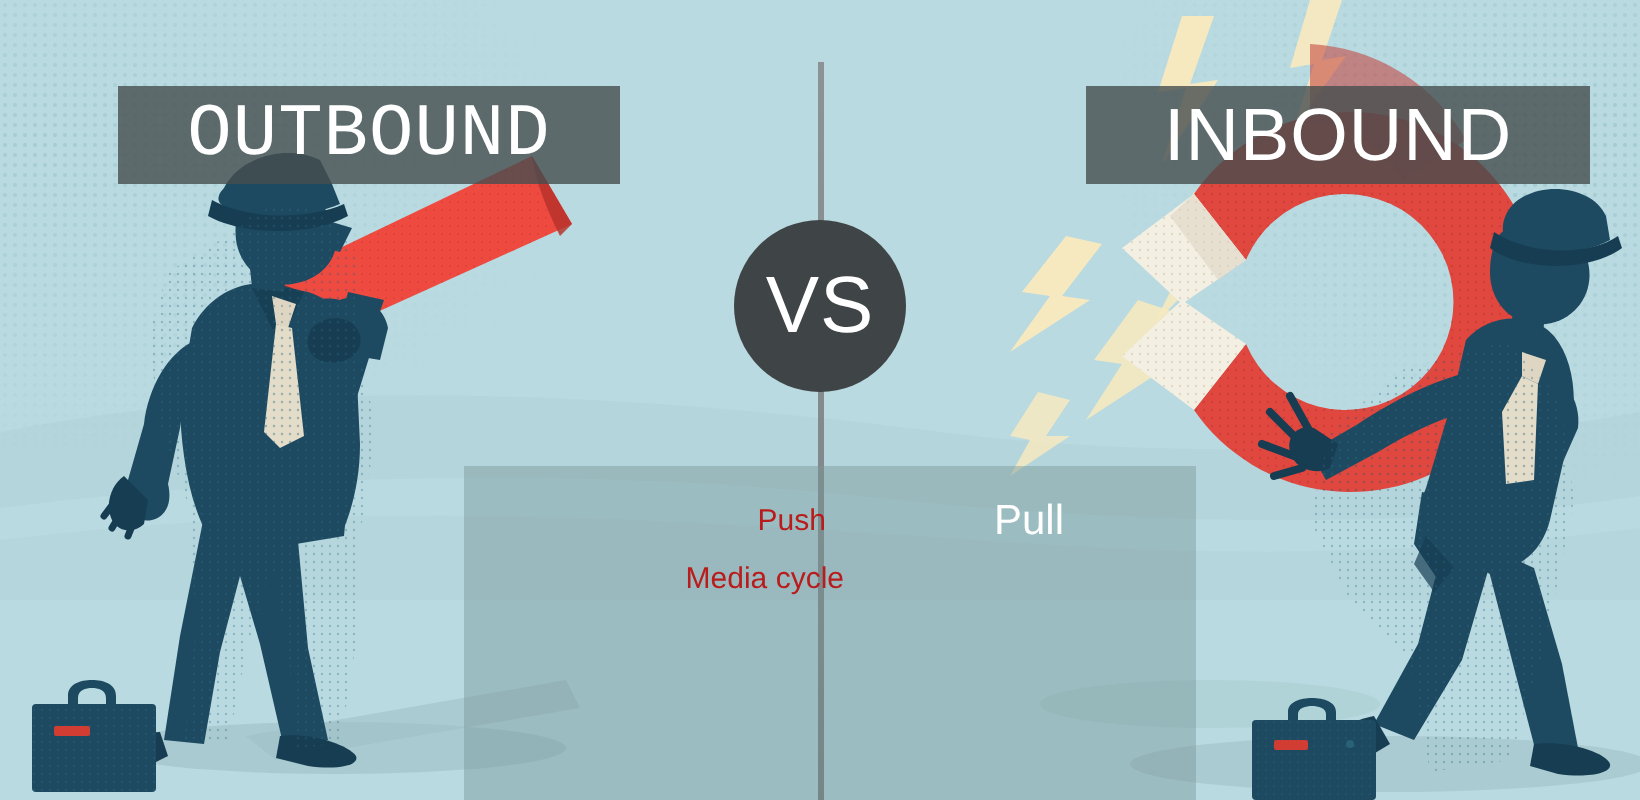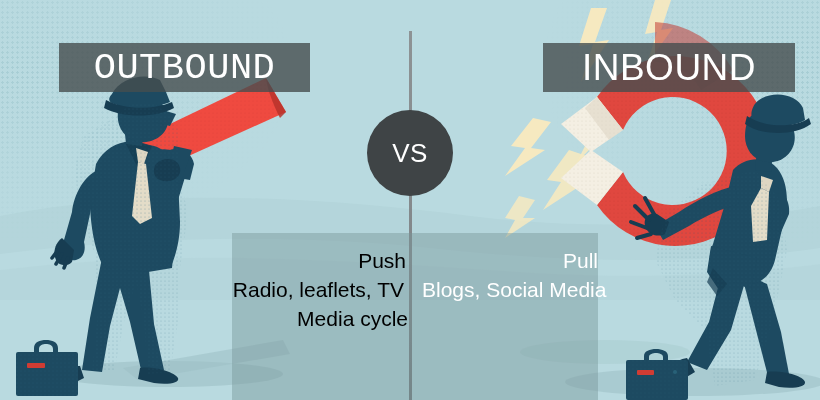--- a/index.html
+++ b/index.html
@@ -90,21 +90,21 @@
   #vs-badge {
     position: absolute;
     left: 367px; top: 110px;
     width: 86px; height: 86px;
     border-radius: 50%;
     background: #3f4446;
     display: flex;
     align-items: center;
     justify-content: center;
     color: #ffffff;
-    font-size: 26px;
+    font-size: 40px;
     letter-spacing: 0.5px;
   }
   
   #compare-panel {
     position: absolute;
     left: 232px; top: 233px;
     width: 366px; height: 167px;
     background: rgba(120,150,152,0.45);
   }
   #compare-rows {
@@ -115,28 +115,29 @@
   .compare-row {
     display: flex;
     height: 29px;
     line-height: 29px;
     align-items: center;
   }
   .cell-left {
     width: 176px;
     text-align: right;
     padding-right: 9px;
-    color: #000000;
-    font-size: 21px;
+    color: #b91c1c;
+    font-size: 15px;
     white-space: nowrap;
     overflow: visible;
+    margin-left: 14px;
   }
   .cell-right {
     width: 176px;
-    text-align: right;
+    text-align: center;
     padding-left: 9px;
     color: #ffffff;
     font-size: 21px;
     white-space: nowrap;
   }
   
   .figure-svg {
     position: absolute;
   }
 </style>
@@ -336,24 +337,20 @@
 
   <div id="center-divider"></div>
 
   <div id="compare-panel"></div>
   <div id="compare-rows">
     <div class="compare-row">
       <div class="cell-left">Push</div>
       <div class="cell-right">Pull</div>
     </div>
     <div class="compare-row">
-      <div class="cell-left">Radio, leaflets, TV</div>
-      <div class="cell-right">Blogs, Social Media</div>
-    </div>
-    <div class="compare-row">
       <div class="cell-left">Media cycle</div>
     </div>
   </div>
 
   <div class="title-plate" id="plate-outbound">OUTBOUND</div>
   <div class="title-plate" id="plate-inbound">INBOUND</div>
 
   <div id="vs-badge">VS</div>
 
 </div>

